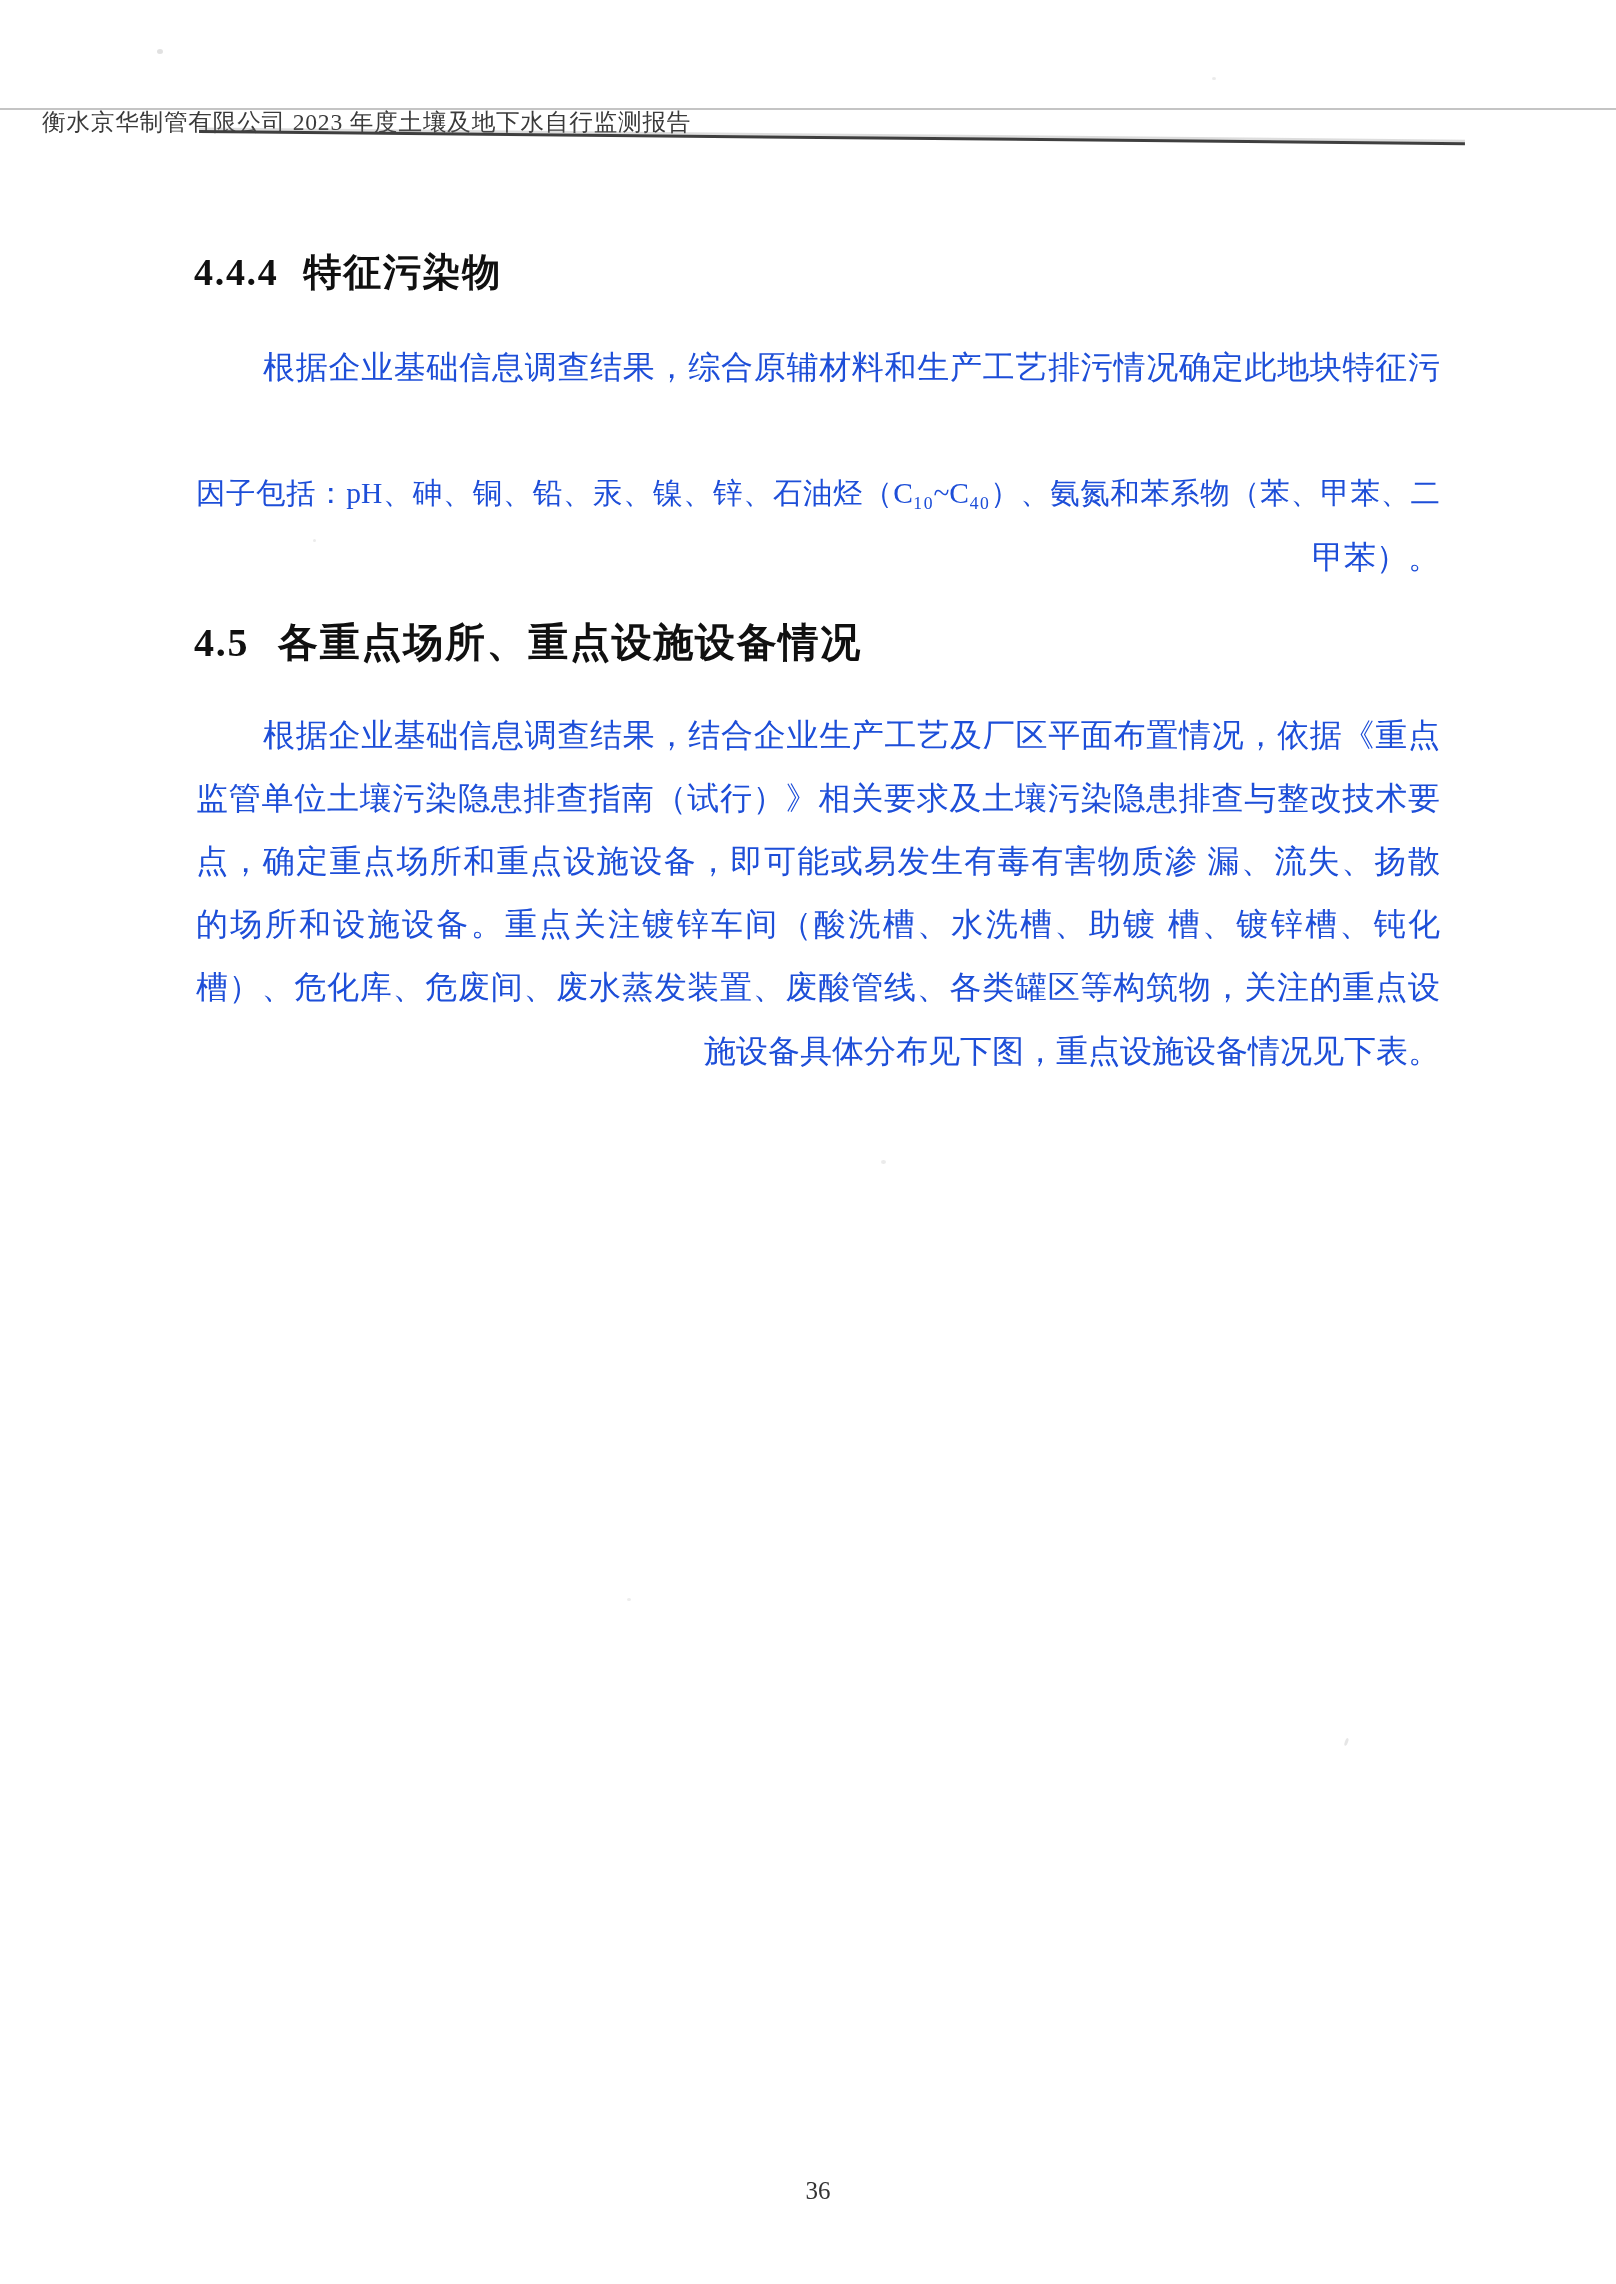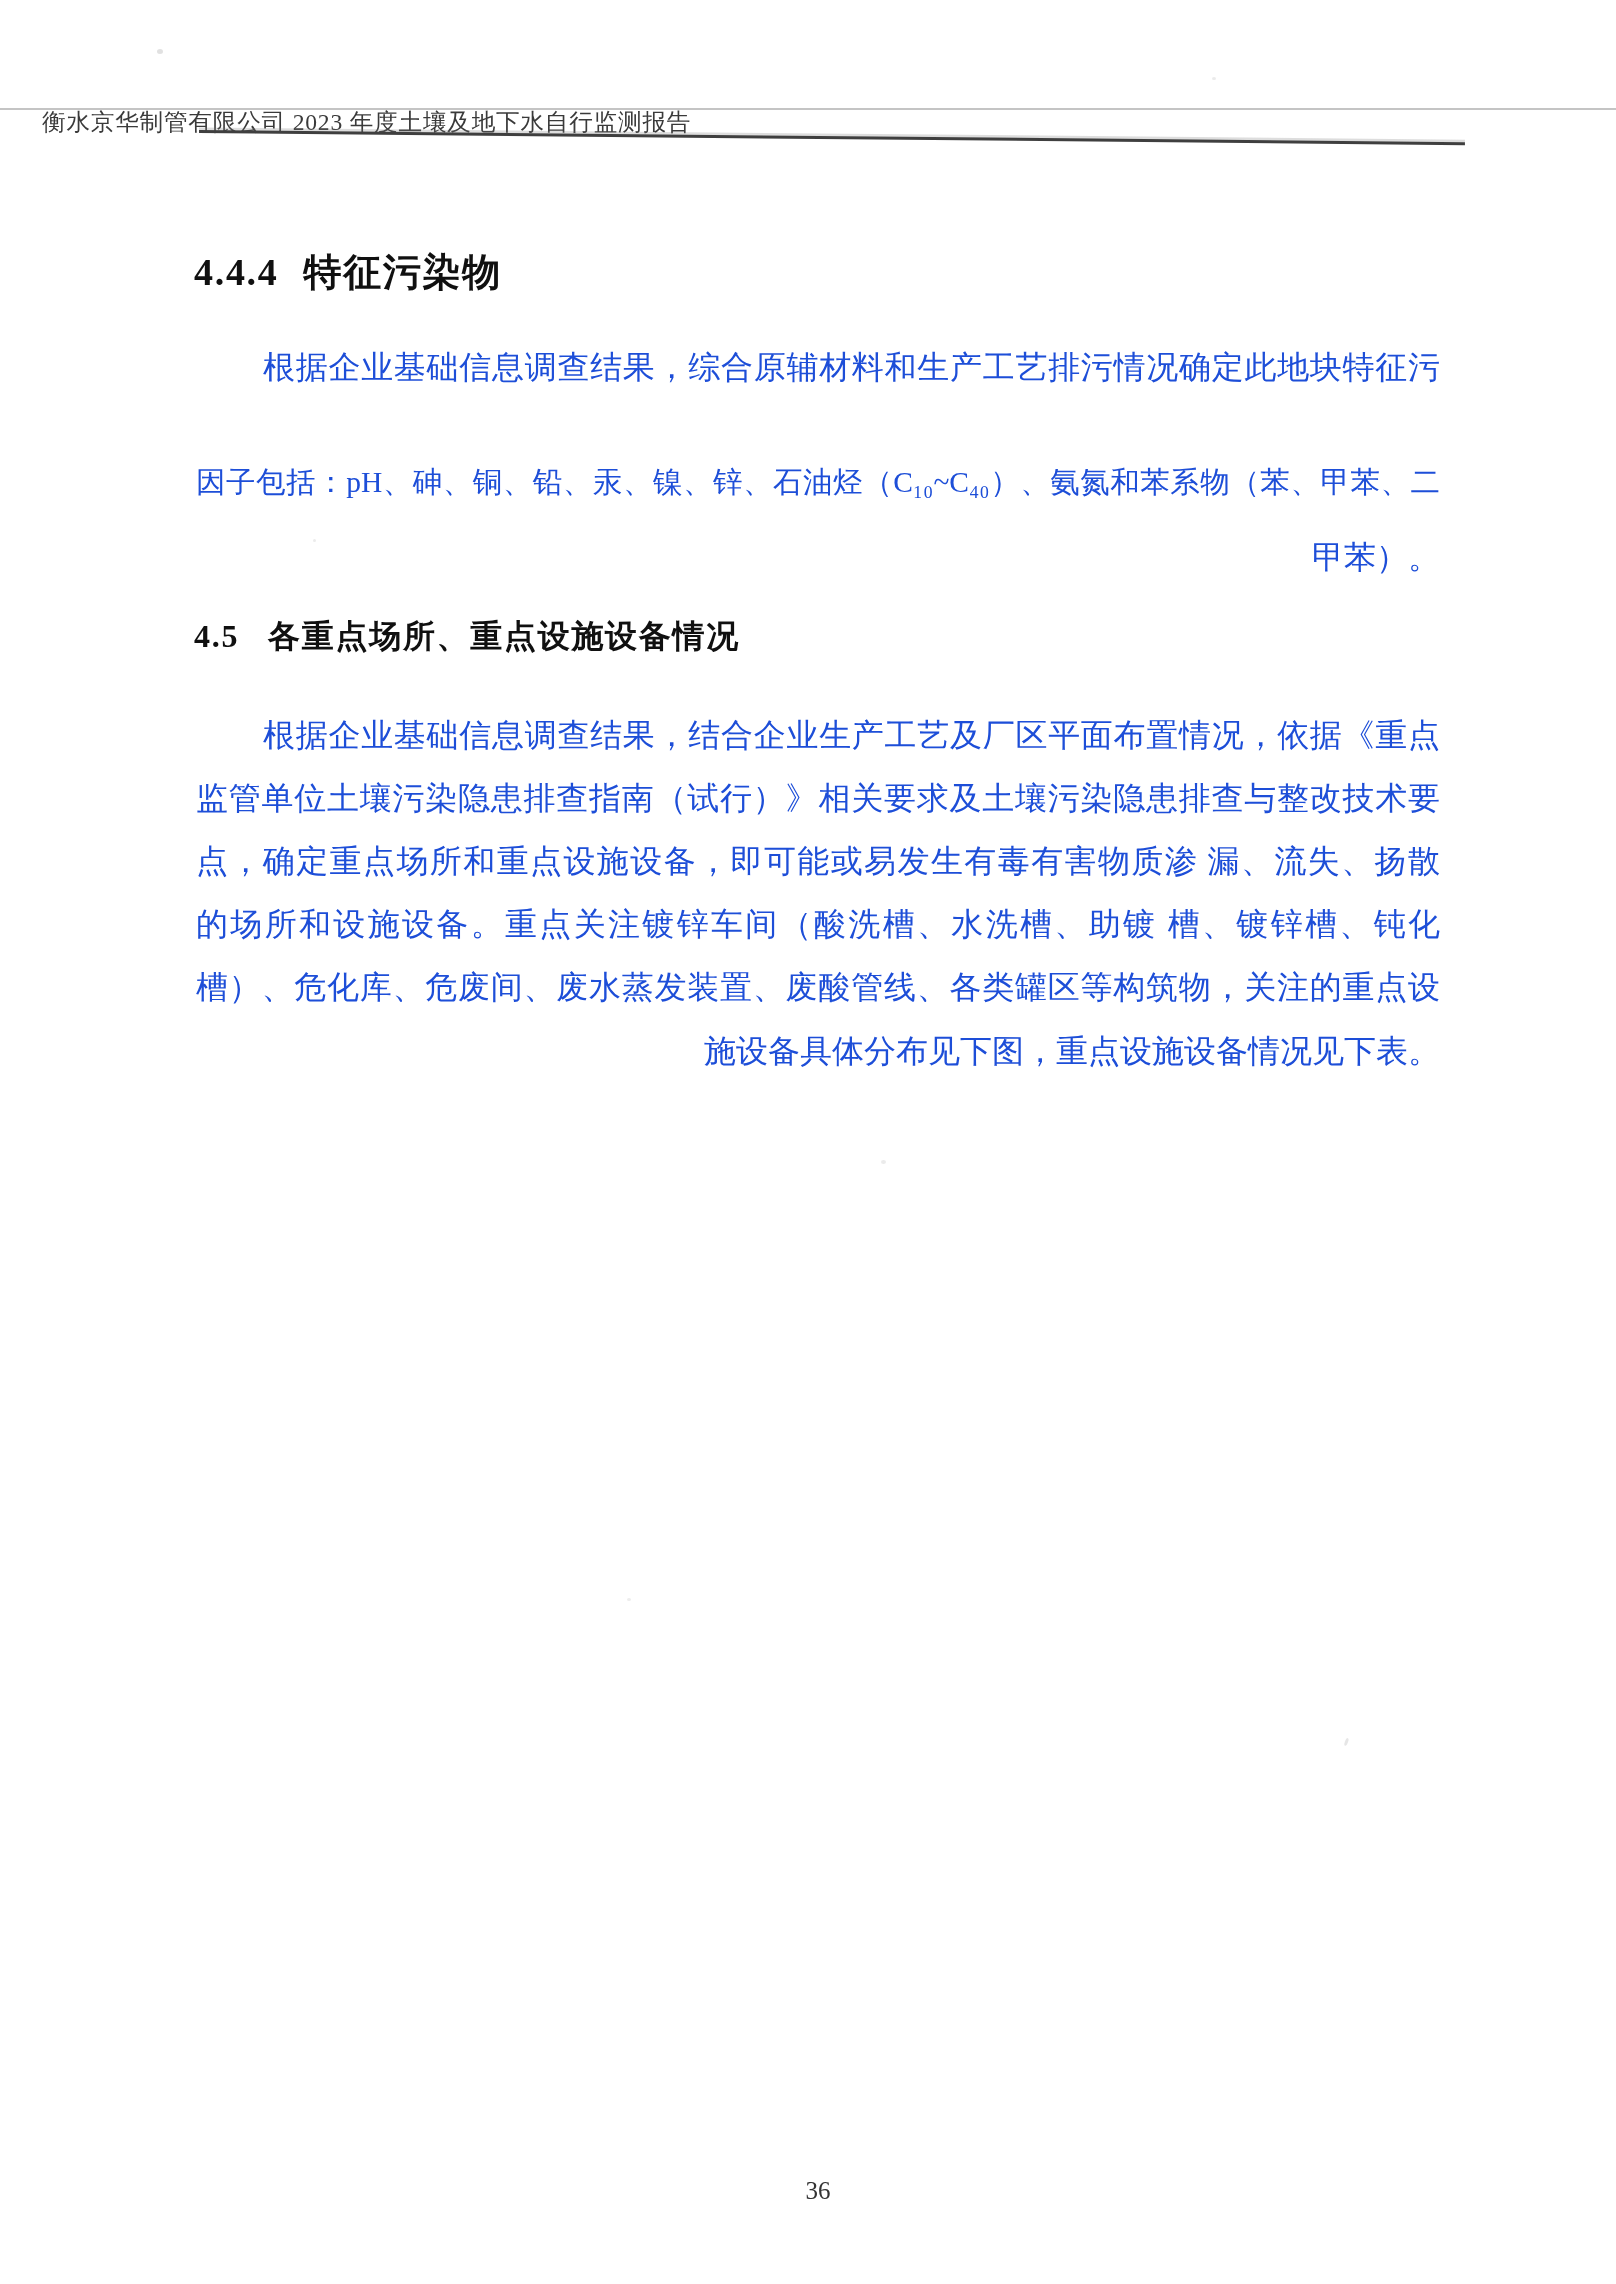--- a/index.html
+++ b/index.html
@@ -31,21 +31,21 @@
   }
   
   .sec-heading{
     position:absolute;left:194px;
     font-weight:bold;color:#101010;
     white-space:nowrap;letter-spacing:1.7px;
   }
   .sec-heading .num{display:inline-block;}
   .h1{top:247px;font-size:38px;text-align:right;}
   .h1 .num{margin-right:25px;}
-  .h2{top:615px;font-size:32px;}
+  .h2{top:615px;font-size:40px;}
   .h2 .num{margin-right:29px;}
   
   .bl{
     position:absolute;left:196px;width:1244px;height:44px;
     font-size:32px;color:#1d4ed8;
     white-space:nowrap;letter-spacing:0;
     box-sizing:border-box;
   }
   .j{text-align:justify;text-align-last:justify;}
   .tight{font-size:29.5px;}
@@ -74,21 +74,21 @@
 
   <div class="thin-rule"></div>
   <div class="header-title">衡水京华制管有限公司 2023 年度土壤及地下水自行监测报告</div>
   <div class="dark-rule"></div>
 
   <div class="sec-heading h1">
     <span class="num">4.4.4</span><span>特征污染物</span>
   </div>
 
   <div class="bl j indent" style="top:346px">根据企业基础信息调查结果，综合原辅材料和生产工艺排污情况确定此地块特征污</div>
-  <div class="bl j tight" style="top:463px">因子包括：pH、砷、铜、铅、汞、镍、锌、石油烃（C₁₀~C₄₀）、氨氮和苯系物（苯、甲苯、二</div>
+  <div class="bl j tight" style="top:474px">因子包括：pH、砷、铜、铅、汞、镍、锌、石油烃（C₁₀~C₄₀）、氨氮和苯系物（苯、甲苯、二</div>
   <div class="bl last" style="top:536px">甲苯）。</div>
 
   <div class="sec-heading h2">
     <span class="num">4.5</span><span>各重点场所、重点设施设备情况</span>
   </div>
 
   <div class="bl j indent" style="top:714px">根据企业基础信息调查结果，结合企业生产工艺及厂区平面布置情况，依据《重点</div>
   <div class="bl j" style="top:840px">点，确定重点场所和重点设施设备，即可能或易发生有毒有害物质渗 漏、流失、扬散</div>
   <div class="bl j" style="top:777px">监管单位土壤污染隐患排查指南（试行）》相关要求及土壤污染隐患排查与整改技术要</div>
   <div class="bl j" style="top:903px">的场所和设施设备。重点关注镀锌车间（酸洗槽、水洗槽、助镀 槽、镀锌槽、钝化</div>

